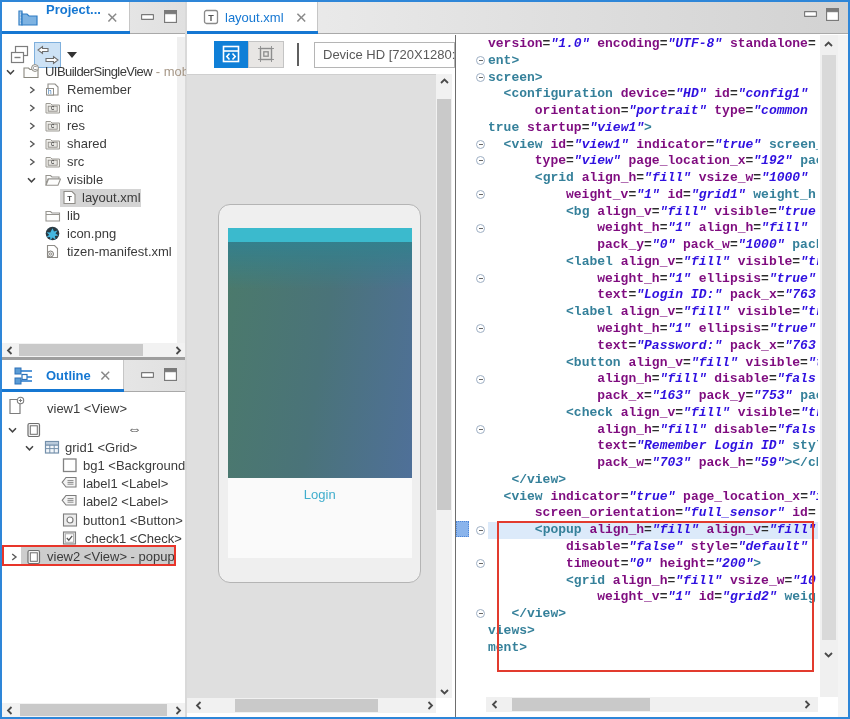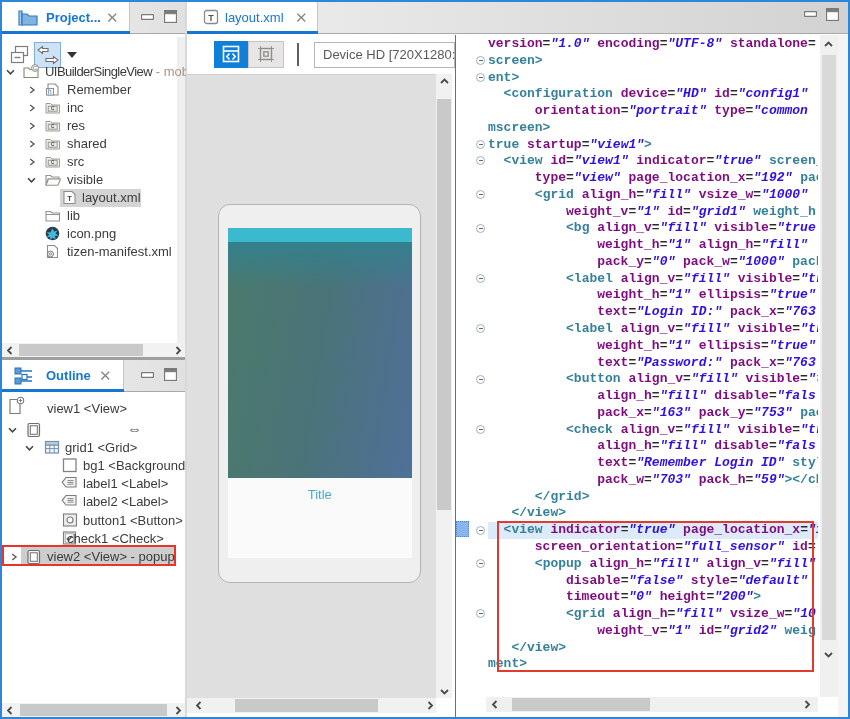--- a/index.html
+++ b/index.html
@@ -22,21 +22,21 @@
   <div class="abs" style="left:0;top:0;width:183px;height:32px;background:linear-gradient(90deg,#f0f0f0,#e0e0e0);border-bottom:1px solid #a9a9a9"></div>
   <div class="abs" style="left:0;top:0;width:128px;height:32px;background:#fff;border-right:1px solid #c6c6c6"></div>
   <div class="abs" style="left:0;top:29px;width:128px;height:3px;background:#1577d2"></div>
   <div class="abs" style="left:15px;top:6px">
       <svg width="22" height="20" viewBox="0 0 22 20">
         <path d="M2 3 v14 h3 v-14 z" fill="#bcd7f0" stroke="#2f7cc4" stroke-width="1.2"></path>
         <path d="M3.5 5 h2 M3.5 8 h2 M3.5 11 h2 M3.5 14 h2" stroke="#2f7cc4" stroke-width="0.8"></path>
         <path d="M5 6 h5 l2 2 h8 v9 h-15 z" fill="#7eb3e2" stroke="#2f7cc4" stroke-width="1.2"></path>
       </svg>
     </div>
-  <div class="abs tabtxt" style="left:44px;top:8px">Project...</div>
+  <div class="abs tabtxt" style="left:44px;top:0">Project...</div>
   <div class="abs x" style="left:104px;top:7px">✕</div>
   <div class="abs" style="left:139px;top:12px">
       <svg width="13" height="6" viewBox="0 0 13 6">
         <rect x="0.5" y="0.5" width="12" height="5" rx="1" fill="#fff" stroke="#7a7a7a" stroke-width="1.3"></rect>
       </svg>
     </div>
   <div class="abs" style="left:162px;top:8px">
       <svg width="13" height="13" viewBox="0 0 13 13">
         <rect x="0.5" y="0.5" width="12" height="12" fill="#fff" stroke="#7a7a7a" stroke-width="1.3"></rect>
         <rect x="0.5" y="0.5" width="12" height="3.2" fill="#7a7a7a" stroke="#7a7a7a"></rect>
@@ -285,21 +285,21 @@
           </svg>
         </div>
         <div class="trow" style="left:83px;top:511.5px">button1 &lt;Button&gt;</div>
 <div style="position:absolute;left:62px;top:530.7px">
           <svg width="15" height="14" viewBox="0 0 15 14">
             <rect x="1.5" y="1" width="12" height="12" fill="#ececec" stroke="#7d7d7d" stroke-width="1.1"></rect>
             <rect x="3.3" y="2.8" width="8.4" height="8.4" fill="#fff" stroke="#9d9d9d" stroke-width="0.8"></rect>
             <path d="M4.8 7 l2 2.2 3.4-4.4" fill="none" stroke="#555" stroke-width="1.2"></path>
           </svg>
         </div>
-        <div class="trow" style="left:67px;top:529.7px">check1 &lt;Check&gt;</div>
+        <div class="trow" style="left:85px;top:529.7px">check1 &lt;Check&gt;</div>
 <div style="position:absolute;left:21px;top:546px;width:155px;height:19px;background:#cdcdcd"></div>
 <div style="position:absolute;left:10px;top:552.5px">
           <svg width="8" height="8" viewBox="0 0 8 8">
             <path d="M2.2 1 L6 4 L2.2 7" fill="none" stroke="#5a5a5a" stroke-width="1.4"></path>
           </svg>
         </div>
         <div style="position:absolute;left:26px;top:548.5px">
           <svg width="16" height="16" viewBox="0 0 16 16">
             <rect x="2" y="1.5" width="11.5" height="13" fill="#f6f6f6" stroke="#6e6e6e" stroke-width="1.2" rx="1.5"></rect>
             <rect x="4.3" y="3.8" width="7" height="8.5" fill="#fff" stroke="#6e6e6e" stroke-width="1"></rect>
@@ -370,21 +370,21 @@
     <div class="abs" style="left:110px;top:8px;width:2px;height:23px;background:#5f5f5f"></div>
     <div class="abs" style="left:127px;top:7px;width:141px;height:26px;background:#fff;border:1px solid #b5b5b5"></div>
     <div class="abs" style="left:136px;top:12px;font-size:13px;color:#595959;white-space:nowrap">Device HD [720X1280: 1</div>
 
     <div class="abs" style="left:0;top:39px;width:249px;height:624px;background:#dfdfdf;border-top:1px solid #cfcfcf"></div>
 
     <div class="abs" style="left:31px;top:169px;width:203px;height:379px;background:#efefef;border:1px solid #b4b4b4;border-radius:12px"></div>
     <div class="abs" style="left:40.5px;top:192.5px;width:184.5px;height:330px;background:#fafafa"></div>
     <div class="abs" style="left:40.5px;top:193px;width:184.5px;height:14px;background:#3bbacd"></div>
     <div class="abs" style="left:40.5px;top:207px;width:184.5px;height:236px;background:linear-gradient(180deg,#34808d 0%,rgba(52,128,141,0) 20%),linear-gradient(99deg,#4b7a6b 0%,#4a7379 50%,#4f7099 100%)"></div>
-    <div class="abs" style="left:40.5px;top:452px;width:184.5px;height:20px;font-size:13px;color:#41aecd;text-align:center">Title</div>
+    <div class="abs" style="left:40.5px;top:452px;width:184.5px;height:20px;font-size:13px;color:#41aecd;text-align:center">Login</div>
 
     <div class="abs" style="left:249px;top:39px;width:16px;height:624px;background:#f1f1f1"></div>
     <div class="abs" style="left:252px;top:42px">
         <svg width="11" height="11" viewBox="0 0 11 11">
           <path d="M2 6 L5.5 2.5 L9 6" fill="none" stroke="#4a4a4a" stroke-width="1.8"></path>
         </svg>
       </div>
     <div class="abs" style="left:250px;top:64px;width:14px;height:411px;background:#c9c9c9"></div>
     <div class="abs" style="left:252px;top:652px">
         <svg width="11" height="11" viewBox="0 0 11 11">
@@ -410,25 +410,24 @@
 
   <div class="abs" style="left:269px;top:33px;width:392px;height:682px;background:#fff">
 
     <div class="abs" style="left:32px;top:486.6px;width:330px;height:17px;background:#dceafa"></div>
 
     <div class="abs" style="left:0px;top:485.5px;width:12.5px;height:16px;background:#8ab4ec;border:1px dotted #4f87d8"></div>
 
     <div class="abs" style="left:0;top:1px;width:362px;height:661px;overflow:hidden">
       <div style="padding-left:32px">
 <div class="cl"><span class="ca">version</span><span class="cp">=</span><span class="cv">"1.0"</span><span class="cp">&nbsp;</span><span class="ca">encoding</span><span class="cp">=</span><span class="cv">"UTF-8"</span><span class="cp">&nbsp;</span><span class="ca">standalone</span><span class="cp">=</span><span class="cv">"no"</span></div>
+<div class="cl"><span class="ct">ent</span><span class="ct">&gt;</span></div>
 <div class="cl"><span class="ct">screen</span><span class="ct">&gt;</span></div>
-<div class="cl"><span class="ct">ent</span><span class="ct">&gt;</span></div>
 <div class="cl"><span class="cp">&nbsp;&nbsp;</span><span class="ct">&lt;</span><span class="ct">configuration</span><span class="cp">&nbsp;</span><span class="ca">device</span><span class="cp">=</span><span class="cv">"HD"</span><span class="cp">&nbsp;</span><span class="ca">id</span><span class="cp">=</span><span class="cv">"config1"</span></div>
 <div class="cl"><span class="cp">&nbsp;&nbsp;&nbsp;&nbsp;&nbsp;&nbsp;</span><span class="ca">orientation</span><span class="cp">=</span><span class="cv">"portrait"</span><span class="cp">&nbsp;</span><span class="ca">type</span><span class="cp">=</span><span class="cv">"common</span></div>
-<div class="cl"><span class="ct">mscreen</span><span class="ct">&gt;</span></div>
 <div class="cl"><span class="ct">true</span><span class="cp">&nbsp;</span><span class="ca">startup</span><span class="cp">=</span><span class="cv">"view1"</span><span class="ct">&gt;</span></div>
 <div class="cl"><span class="cp">&nbsp;&nbsp;</span><span class="ct">&lt;</span><span class="ct">view</span><span class="cp">&nbsp;</span><span class="ca">id</span><span class="cp">=</span><span class="cv">"view1"</span><span class="cp">&nbsp;</span><span class="ca">indicator</span><span class="cp">=</span><span class="cv">"true"</span><span class="cp">&nbsp;</span><span class="ct">screen_o</span></div>
 <div class="cl"><span class="cp">&nbsp;&nbsp;&nbsp;&nbsp;&nbsp;&nbsp;</span><span class="ca">type</span><span class="cp">=</span><span class="cv">"view"</span><span class="cp">&nbsp;</span><span class="ca">page_location_x</span><span class="cp">=</span><span class="cv">"192"</span><span class="cp">&nbsp;</span><span class="ct">pac</span></div>
 <div class="cl"><span class="cp">&nbsp;&nbsp;&nbsp;&nbsp;&nbsp;&nbsp;</span><span class="ct">&lt;</span><span class="ct">grid</span><span class="cp">&nbsp;</span><span class="ca">align_h</span><span class="cp">=</span><span class="cv">"fill"</span><span class="cp">&nbsp;</span><span class="ca">vsize_w</span><span class="cp">=</span><span class="cv">"1000"</span></div>
 <div class="cl"><span class="cp">&nbsp;&nbsp;&nbsp;&nbsp;&nbsp;&nbsp;&nbsp;&nbsp;&nbsp;&nbsp;</span><span class="ca">weight_v</span><span class="cp">=</span><span class="cv">"1"</span><span class="cp">&nbsp;</span><span class="ca">id</span><span class="cp">=</span><span class="cv">"grid1"</span><span class="cp">&nbsp;</span><span class="ct">weight_h</span></div>
 <div class="cl"><span class="cp">&nbsp;&nbsp;&nbsp;&nbsp;&nbsp;&nbsp;&nbsp;&nbsp;&nbsp;&nbsp;</span><span class="ct">&lt;</span><span class="ct">bg</span><span class="cp">&nbsp;</span><span class="ca">align_v</span><span class="cp">=</span><span class="cv">"fill"</span><span class="cp">&nbsp;</span><span class="ca">visible</span><span class="cp">=</span><span class="cv">"true"</span></div>
 <div class="cl"><span class="cp">&nbsp;&nbsp;&nbsp;&nbsp;&nbsp;&nbsp;&nbsp;&nbsp;&nbsp;&nbsp;&nbsp;&nbsp;&nbsp;&nbsp;</span><span class="ca">weight_h</span><span class="cp">=</span><span class="cv">"1"</span><span class="cp">&nbsp;</span><span class="ca">align_h</span><span class="cp">=</span><span class="cv">"fill"</span></div>
 <div class="cl"><span class="cp">&nbsp;&nbsp;&nbsp;&nbsp;&nbsp;&nbsp;&nbsp;&nbsp;&nbsp;&nbsp;&nbsp;&nbsp;&nbsp;&nbsp;</span><span class="ca">pack_y</span><span class="cp">=</span><span class="cv">"0"</span><span class="cp">&nbsp;</span><span class="ca">pack_w</span><span class="cp">=</span><span class="cv">"1000"</span><span class="cp">&nbsp;</span><span class="ct">pack</span></div>
 <div class="cl"><span class="cp">&nbsp;&nbsp;&nbsp;&nbsp;&nbsp;&nbsp;&nbsp;&nbsp;&nbsp;&nbsp;</span><span class="ct">&lt;</span><span class="ct">label</span><span class="cp">&nbsp;</span><span class="ca">align_v</span><span class="cp">=</span><span class="cv">"fill"</span><span class="cp">&nbsp;</span><span class="ca">visible</span><span class="cp">=</span><span class="cv">"tr</span></div>
 <div class="cl"><span class="cp">&nbsp;&nbsp;&nbsp;&nbsp;&nbsp;&nbsp;&nbsp;&nbsp;&nbsp;&nbsp;&nbsp;&nbsp;&nbsp;&nbsp;</span><span class="ca">weight_h</span><span class="cp">=</span><span class="cv">"1"</span><span class="cp">&nbsp;</span><span class="ca">ellipsis</span><span class="cp">=</span><span class="cv">"true"</span></div>
@@ -436,30 +435,30 @@
 <div class="cl"><span class="cp">&nbsp;&nbsp;&nbsp;&nbsp;&nbsp;&nbsp;&nbsp;&nbsp;&nbsp;&nbsp;</span><span class="ct">&lt;</span><span class="ct">label</span><span class="cp">&nbsp;</span><span class="ca">align_v</span><span class="cp">=</span><span class="cv">"fill"</span><span class="cp">&nbsp;</span><span class="ca">visible</span><span class="cp">=</span><span class="cv">"tr</span></div>
 <div class="cl"><span class="cp">&nbsp;&nbsp;&nbsp;&nbsp;&nbsp;&nbsp;&nbsp;&nbsp;&nbsp;&nbsp;&nbsp;&nbsp;&nbsp;&nbsp;</span><span class="ca">weight_h</span><span class="cp">=</span><span class="cv">"1"</span><span class="cp">&nbsp;</span><span class="ca">ellipsis</span><span class="cp">=</span><span class="cv">"true"</span></div>
 <div class="cl"><span class="cp">&nbsp;&nbsp;&nbsp;&nbsp;&nbsp;&nbsp;&nbsp;&nbsp;&nbsp;&nbsp;&nbsp;&nbsp;&nbsp;&nbsp;</span><span class="ca">text</span><span class="cp">=</span><span class="cv">"Password:"</span><span class="cp">&nbsp;</span><span class="ca">pack_x</span><span class="cp">=</span><span class="cv">"763"</span></div>
 <div class="cl"><span class="cp">&nbsp;&nbsp;&nbsp;&nbsp;&nbsp;&nbsp;&nbsp;&nbsp;&nbsp;&nbsp;</span><span class="ct">&lt;</span><span class="ct">button</span><span class="cp">&nbsp;</span><span class="ca">align_v</span><span class="cp">=</span><span class="cv">"fill"</span><span class="cp">&nbsp;</span><span class="ca">visible</span><span class="cp">=</span><span class="cv">"t</span></div>
 <div class="cl"><span class="cp">&nbsp;&nbsp;&nbsp;&nbsp;&nbsp;&nbsp;&nbsp;&nbsp;&nbsp;&nbsp;&nbsp;&nbsp;&nbsp;&nbsp;</span><span class="ca">align_h</span><span class="cp">=</span><span class="cv">"fill"</span><span class="cp">&nbsp;</span><span class="ca">disable</span><span class="cp">=</span><span class="cv">"fals</span></div>
 <div class="cl"><span class="cp">&nbsp;&nbsp;&nbsp;&nbsp;&nbsp;&nbsp;&nbsp;&nbsp;&nbsp;&nbsp;&nbsp;&nbsp;&nbsp;&nbsp;</span><span class="ca">pack_x</span><span class="cp">=</span><span class="cv">"163"</span><span class="cp">&nbsp;</span><span class="ca">pack_y</span><span class="cp">=</span><span class="cv">"753"</span><span class="cp">&nbsp;</span><span class="ct">pac</span></div>
 <div class="cl"><span class="cp">&nbsp;&nbsp;&nbsp;&nbsp;&nbsp;&nbsp;&nbsp;&nbsp;&nbsp;&nbsp;</span><span class="ct">&lt;</span><span class="ct">check</span><span class="cp">&nbsp;</span><span class="ca">align_v</span><span class="cp">=</span><span class="cv">"fill"</span><span class="cp">&nbsp;</span><span class="ca">visible</span><span class="cp">=</span><span class="cv">"tr</span></div>
 <div class="cl"><span class="cp">&nbsp;&nbsp;&nbsp;&nbsp;&nbsp;&nbsp;&nbsp;&nbsp;&nbsp;&nbsp;&nbsp;&nbsp;&nbsp;&nbsp;</span><span class="ca">align_h</span><span class="cp">=</span><span class="cv">"fill"</span><span class="cp">&nbsp;</span><span class="ca">disable</span><span class="cp">=</span><span class="cv">"fals</span></div>
 <div class="cl"><span class="cp">&nbsp;&nbsp;&nbsp;&nbsp;&nbsp;&nbsp;&nbsp;&nbsp;&nbsp;&nbsp;&nbsp;&nbsp;&nbsp;&nbsp;</span><span class="ca">text</span><span class="cp">=</span><span class="cv">"Remember Login ID"</span><span class="cp">&nbsp;</span><span class="ct">styl</span></div>
 <div class="cl"><span class="cp">&nbsp;&nbsp;&nbsp;&nbsp;&nbsp;&nbsp;&nbsp;&nbsp;&nbsp;&nbsp;&nbsp;&nbsp;&nbsp;&nbsp;</span><span class="ca">pack_w</span><span class="cp">=</span><span class="cv">"703"</span><span class="cp">&nbsp;</span><span class="ca">pack_h</span><span class="cp">=</span><span class="cv">"59"</span><span class="ct">&gt;&lt;/</span><span class="ct">ch</span></div>
-<div class="cl"><span class="cp">&nbsp;&nbsp;&nbsp;&nbsp;&nbsp;&nbsp;</span><span class="ct">&lt;/</span><span class="ct">grid</span><span class="ct">&gt;</span></div>
 <div class="cl"><span class="cp">&nbsp;&nbsp;&nbsp;</span><span class="ct">&lt;/</span><span class="ct">view</span><span class="ct">&gt;</span></div>
 <div class="cl"><span class="cp">&nbsp;&nbsp;</span><span class="ct">&lt;</span><span class="ct">view</span><span class="cp">&nbsp;</span><span class="ca">indicator</span><span class="cp">=</span><span class="cv">"true"</span><span class="cp">&nbsp;</span><span class="ca">page_location_x</span><span class="cp">=</span><span class="cv">"1</span></div>
 <div class="cl"><span class="cp">&nbsp;&nbsp;&nbsp;&nbsp;&nbsp;&nbsp;</span><span class="ca">screen_orientation</span><span class="cp">=</span><span class="cv">"full_sensor"</span><span class="cp">&nbsp;</span><span class="ca">id</span><span class="cp">=</span><span class="cv">"</span></div>
 <div class="cl"><span class="cp">&nbsp;&nbsp;&nbsp;&nbsp;&nbsp;&nbsp;</span><span class="ct">&lt;</span><span class="ct">popup</span><span class="cp">&nbsp;</span><span class="ca">align_h</span><span class="cp">=</span><span class="cv">"fill"</span><span class="cp">&nbsp;</span><span class="ca">align_v</span><span class="cp">=</span><span class="cv">"fill"</span></div>
 <div class="cl"><span class="cp">&nbsp;&nbsp;&nbsp;&nbsp;&nbsp;&nbsp;&nbsp;&nbsp;&nbsp;&nbsp;</span><span class="ca">disable</span><span class="cp">=</span><span class="cv">"false"</span><span class="cp">&nbsp;</span><span class="ca">style</span><span class="cp">=</span><span class="cv">"default"</span></div>
 <div class="cl"><span class="cp">&nbsp;&nbsp;&nbsp;&nbsp;&nbsp;&nbsp;&nbsp;&nbsp;&nbsp;&nbsp;</span><span class="ca">timeout</span><span class="cp">=</span><span class="cv">"0"</span><span class="cp">&nbsp;</span><span class="ca">height</span><span class="cp">=</span><span class="cv">"200"</span><span class="ct">&gt;</span></div>
 <div class="cl"><span class="cp">&nbsp;&nbsp;&nbsp;&nbsp;&nbsp;&nbsp;&nbsp;&nbsp;&nbsp;&nbsp;</span><span class="ct">&lt;</span><span class="ct">grid</span><span class="cp">&nbsp;</span><span class="ca">align_h</span><span class="cp">=</span><span class="cv">"fill"</span><span class="cp">&nbsp;</span><span class="ca">vsize_w</span><span class="cp">=</span><span class="cv">"10</span></div>
 <div class="cl"><span class="cp">&nbsp;&nbsp;&nbsp;&nbsp;&nbsp;&nbsp;&nbsp;&nbsp;&nbsp;&nbsp;&nbsp;&nbsp;&nbsp;&nbsp;</span><span class="ca">weight_v</span><span class="cp">=</span><span class="cv">"1"</span><span class="cp">&nbsp;</span><span class="ca">id</span><span class="cp">=</span><span class="cv">"grid2"</span><span class="cp">&nbsp;</span><span class="ct">weig</span></div>
 <div class="cl"><span class="cp">&nbsp;&nbsp;&nbsp;</span><span class="ct">&lt;/</span><span class="ct">view</span><span class="ct">&gt;</span></div>
+<div class="cl"><span class="ct">views</span><span class="ct">&gt;</span></div>
 <div class="cl"><span class="ct">ment</span><span class="ct">&gt;</span></div>
       </div>
     </div>
     <div class="abs" style="left:-456px;top:-35px">
         <div class="fold" style="top:55.7px"></div>
 <div class="fold" style="top:72.5px"></div>
 <div class="fold" style="top:139.6px"></div>
 <div class="fold" style="top:156.4px"></div>
 <div class="fold" style="top:189.9px"></div>
 <div class="fold" style="top:223.5px"></div>

